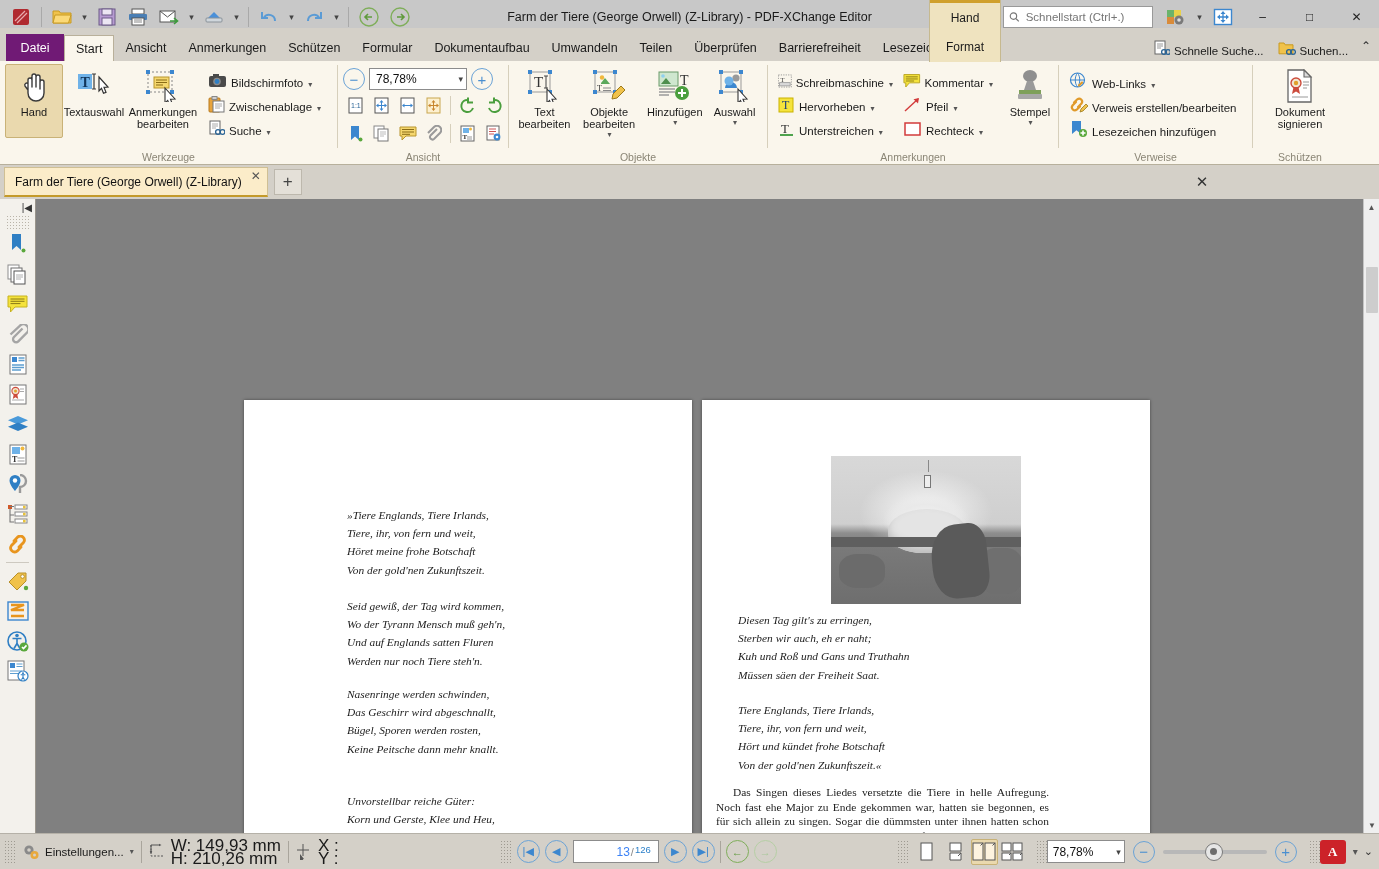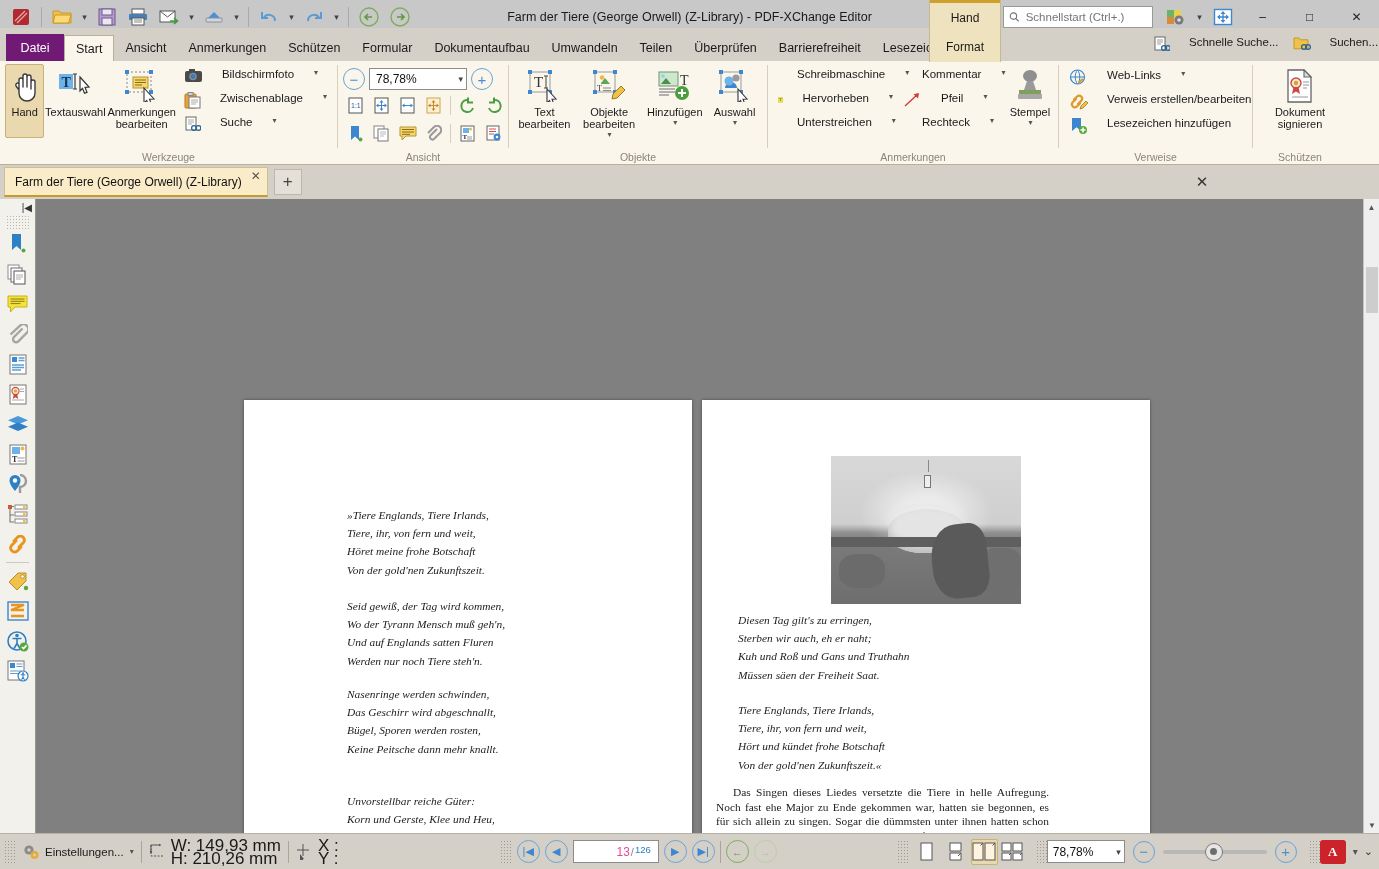--- a/index.html
+++ b/index.html
@@ -99,21 +99,21 @@
   .big-btn {
     width: 58px; min-height: 74px; display: flex; flex-direction: column; align-items: center;
     padding-top: 4px; cursor: pointer; border: 1px solid transparent; border-radius: 2px;
     text-align: center;
   }
   .big-btn.sel { background: #ead9ae; border-color: #c9b277; }
   .big-btn .lbl { font-size: 11px; color: #1a1a1a; line-height: 12px; margin-top: 3px; }
   .big-ico { height: 34px; display: flex; align-items: center; justify-content: center; }
 
   .small-btn {
-    display: flex; align-items: flex-start; gap: 19px; height: 23px; padding: 0 4px;
+    display: flex; align-items: flex-end; gap: 4px; height: 23px; padding: 0 4px;
     cursor: pointer; border: 1px solid transparent; border-radius: 2px;
     font-size: 11.5px; color: #1a1a1a; white-space: nowrap;
   }
   .caret-sm { font-size: 8px; color: #555; margin-left: 1px; }
 
   .icon-btn {
     width: 25px; height: 25px; display: flex; align-items: center; justify-content: center;
     cursor: pointer; border: 1px solid transparent; border-radius: 2px;
   }
 
@@ -220,21 +220,21 @@
   .nav-round {
     width: 23px; height: 23px; border-radius: 50%; border: 1.6px solid #6ba3d6; color: #3c87cf;
     display: flex; align-items: center; justify-content: center; font-size: 11px; cursor: pointer; background:#d4d0c8;
   }
   .nav-round.green { border-color: #7fae5a; color: #5f9a3c; }
   .nav-round.disabled { border-color: #b6cfa5; color: #a9c79a; }
   .pagebox {
     width: 86px; height: 23px; background: #fff; border: 1px solid #8c8c8c;
     display: flex; align-items: center; justify-content: flex-end; padding-right: 7px; gap: 1px;
   }
-  .pagebox .cur { font-size: 12px; color: #ec4899; }
+  .pagebox .cur { font-size: 12px; color: #3b82f6; }
   .pagebox .sl { font-size: 11px; color: #888; }
   .pagebox .tot { font-size: 9.5px; color: #2a7fc9; align-self: flex-start; margin-top: 3px; }
   .layout-btn {
     width: 27px; height: 26px; display: flex; align-items: center; justify-content: center;
     cursor: pointer; border: 1px solid transparent; border-radius: 2px;
   }
   .layout-btn.sel { background: #ead9ae; border-color: #c9b277; }
   .zoom-combo2 { width: 78px; height: 23px; background: #fff; border: 1px solid #8c8c8c; display: flex; align-items: center; padding: 0 3px 0 5px; }
   .zoom-combo2 .zv { flex: 1; font-size: 12px; color: #111; }
   .slider-track { width: 104px; height: 4px; background: #b8b8b8; border-radius: 2px; position: relative; }

